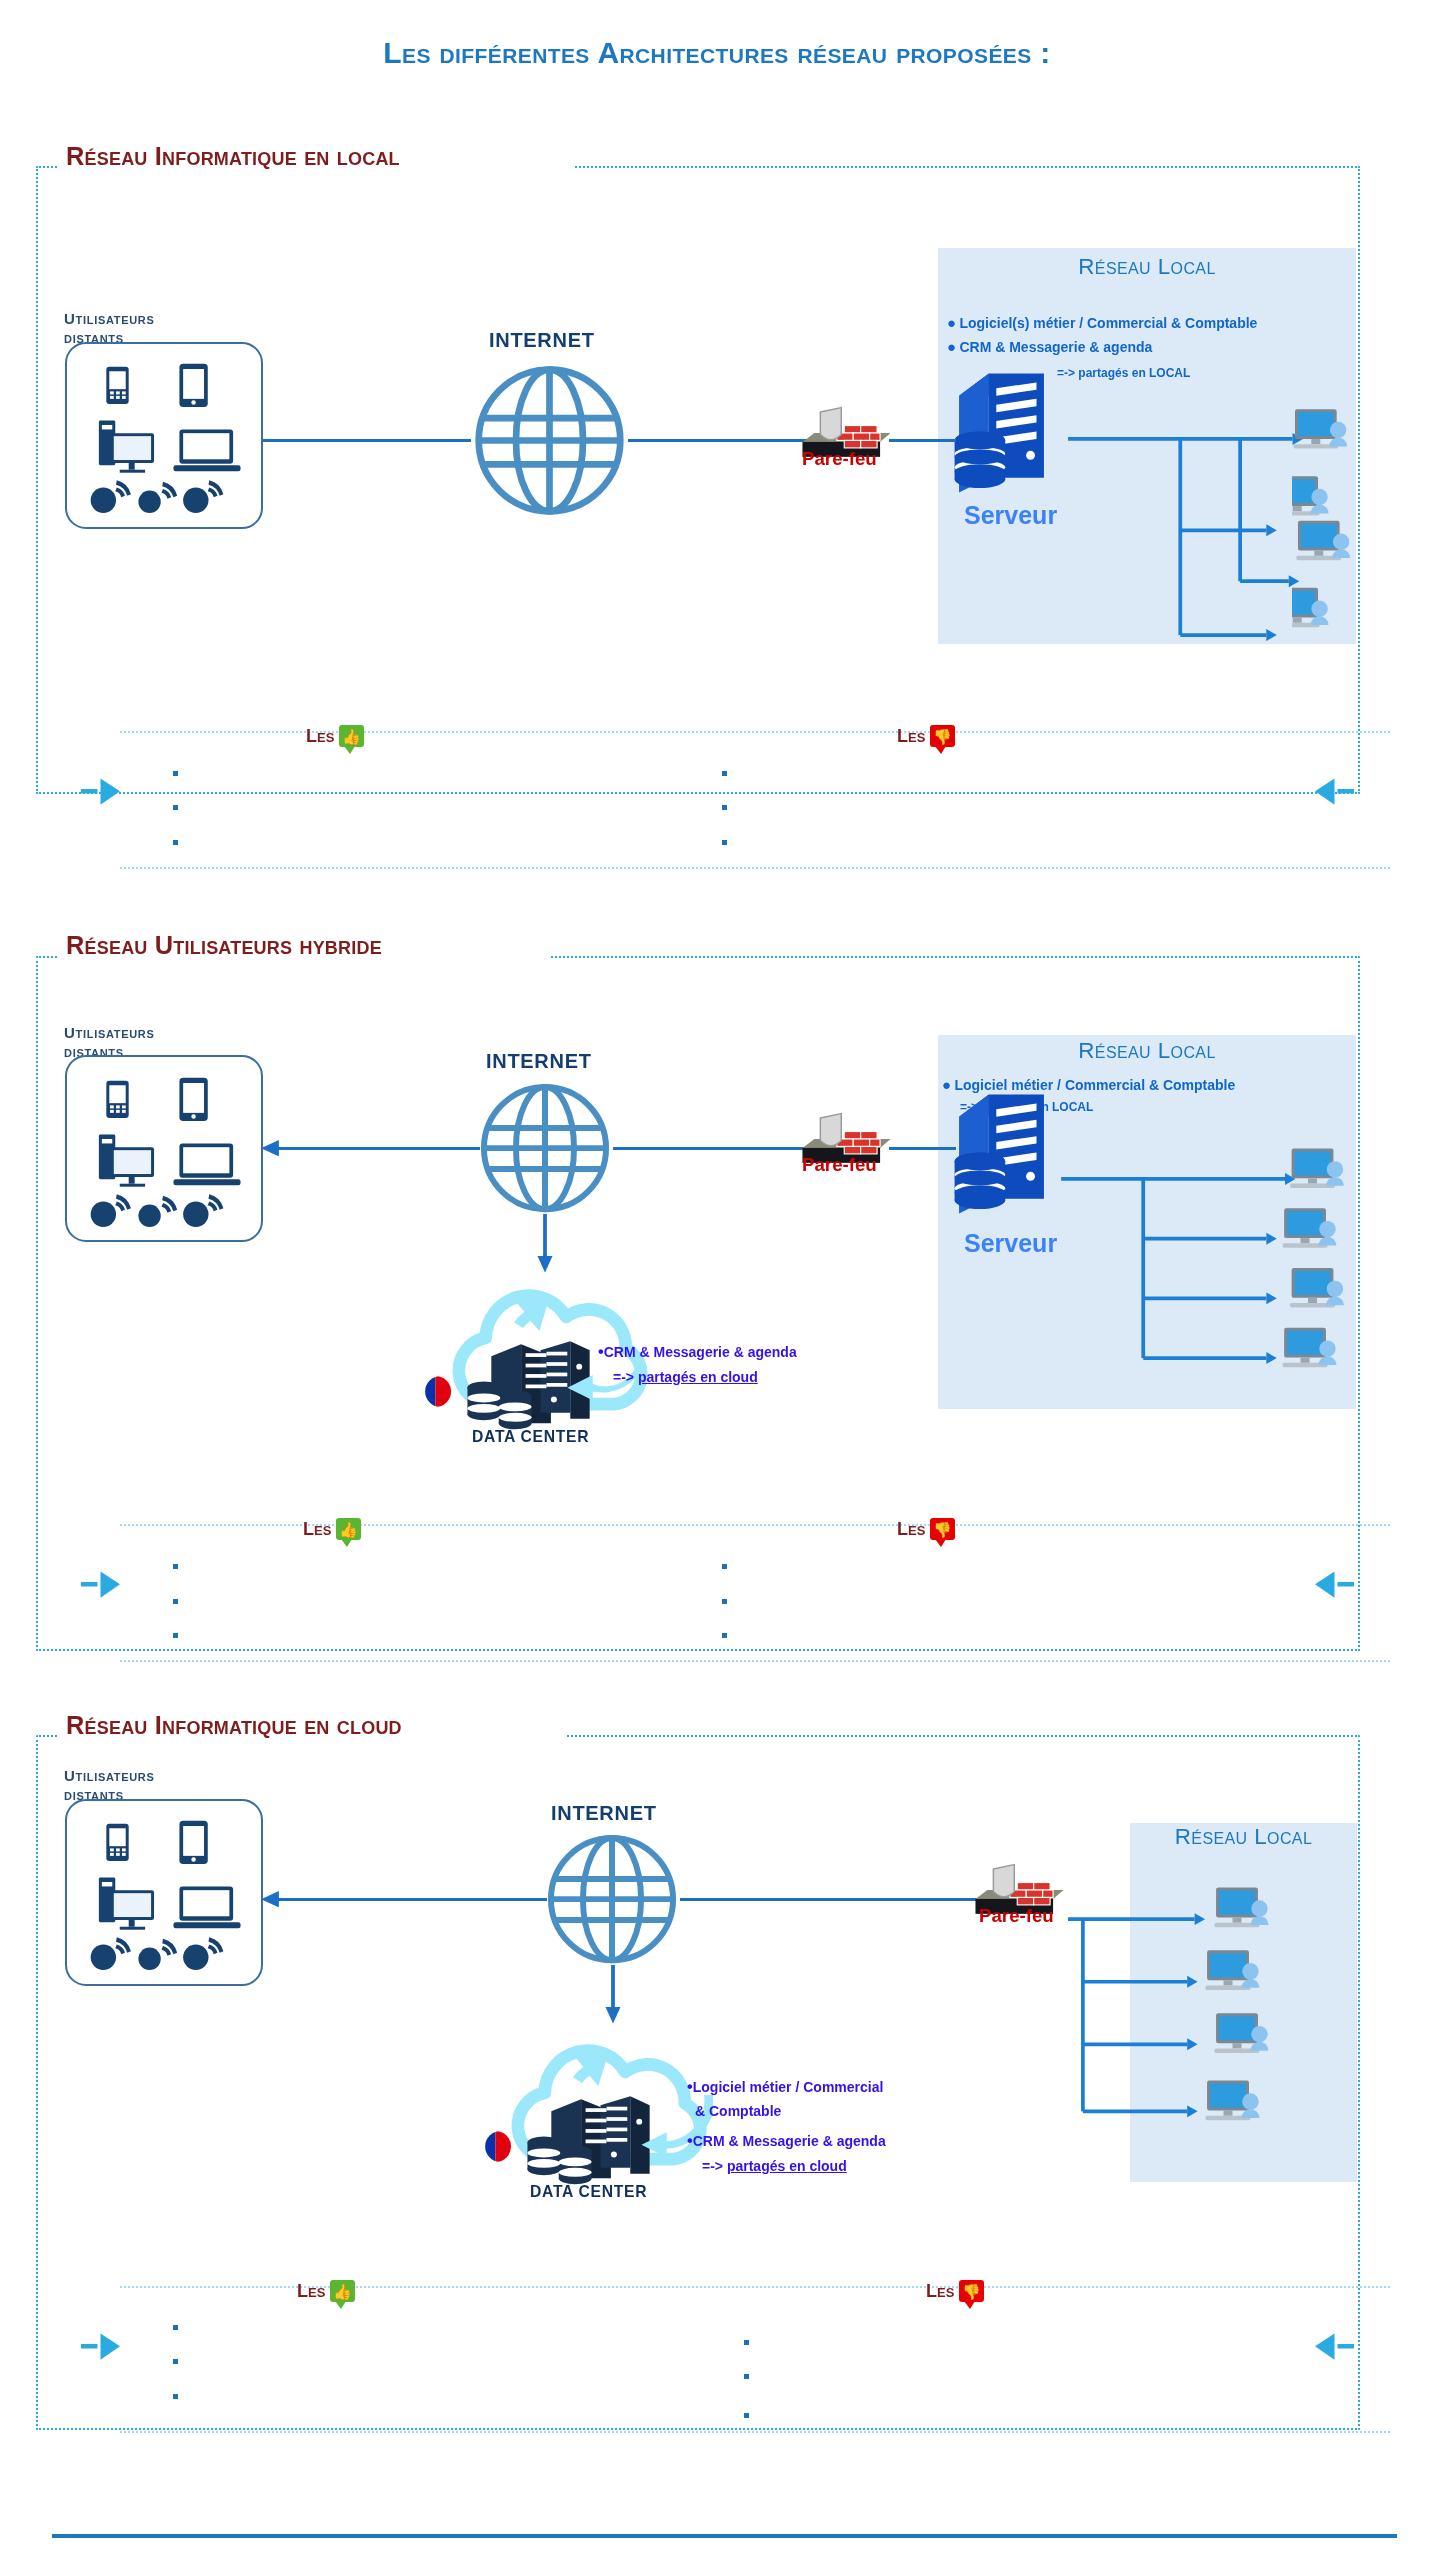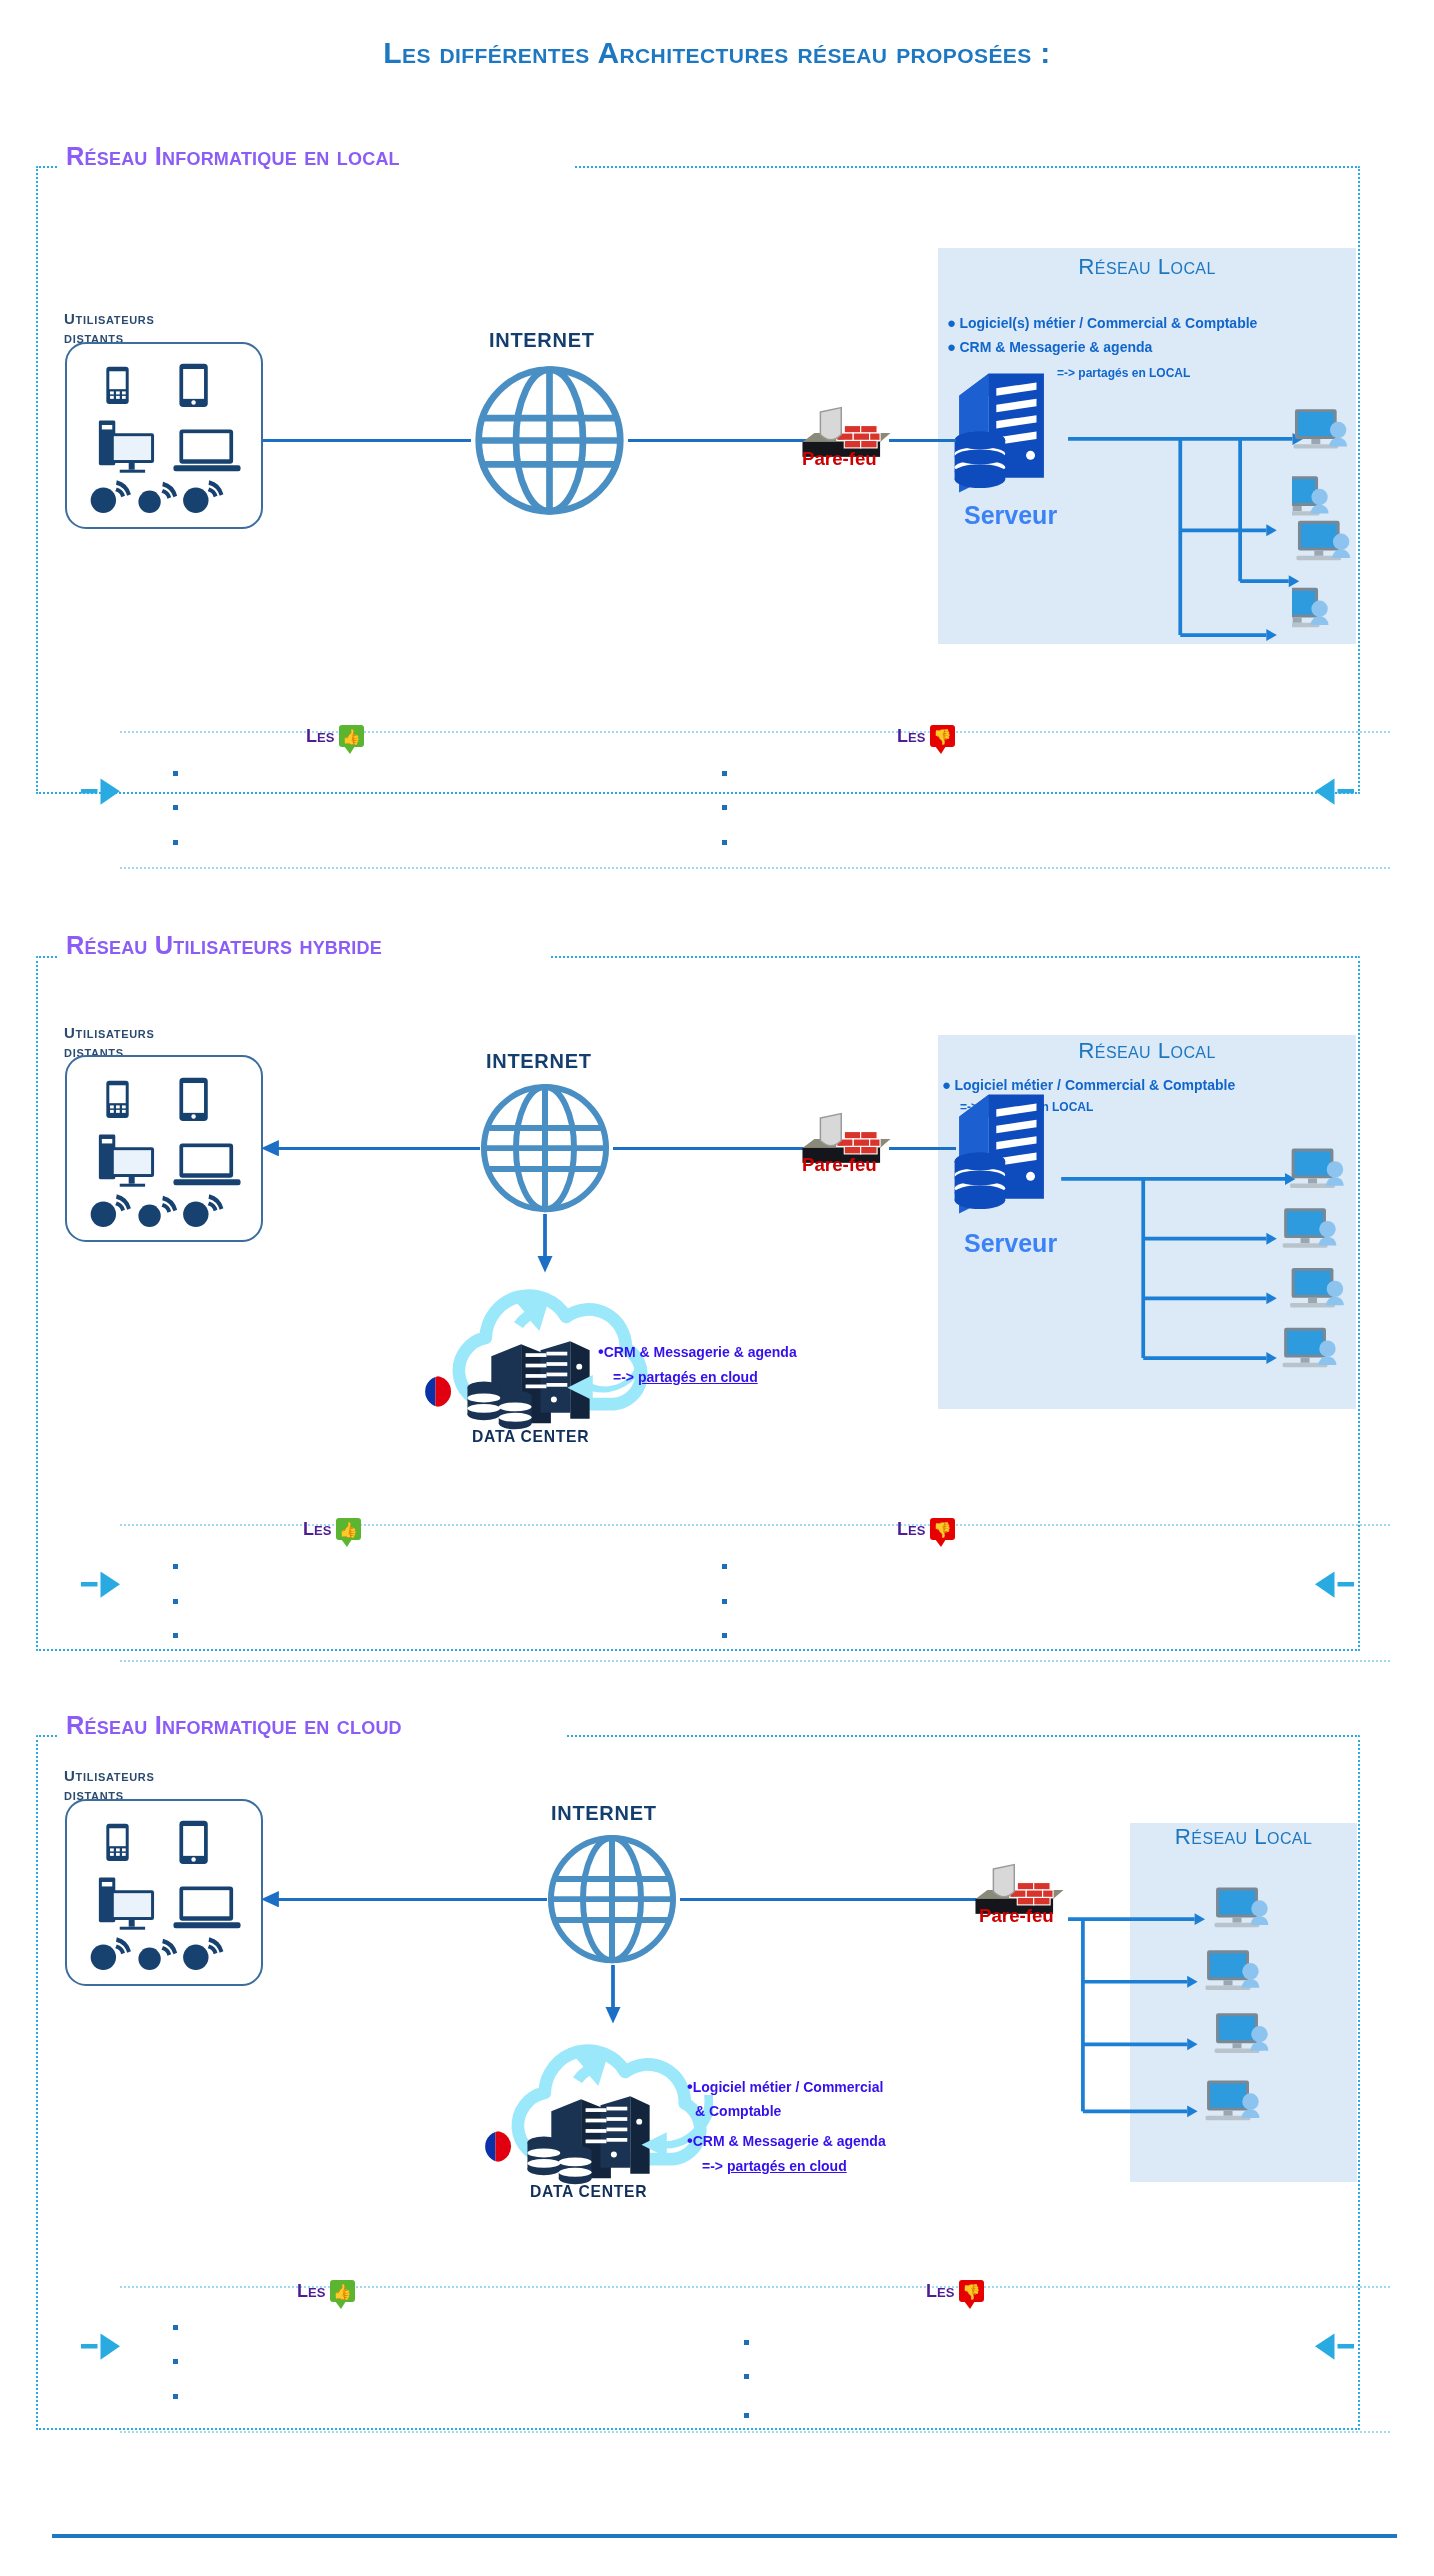--- a/index.html
+++ b/index.html
@@ -10,21 +10,21 @@
   }
   .abs{position:absolute;}
 
   
   .main-title{
     left:0;top:36px;width:1434px;text-align:center;
     font-size:30px;font-weight:bold;color:#1d78c1;
     letter-spacing:0.4px;font-variant:small-caps;
   }
   .sec-title{
-    font-size:25.4px;font-weight:bold;color:#8b5cf6;
+    font-size:25.4px;font-weight:bold;color:#7f1d1d;
     font-variant:small-caps;letter-spacing:0.2px;white-space:nowrap;text-align:right;
   }
   .rl-title{
     font-size:22.4px;font-weight:normal;color:#1d78c1;
     font-variant:small-caps;letter-spacing:0.4px;text-align:center;
   }
   .bullet-line{
     font-size:14px;font-weight:bold;color:#1166cc;white-space:nowrap;
   }
   .shared-local{
@@ -44,21 +44,21 @@
     font-size:25px;font-weight:bold;color:#3b82f6;white-space:nowrap;
   }
   .lbl-dc{
     font-size:15.7px;font-weight:bold;color:#12305c;letter-spacing:0.7px;white-space:nowrap;
   }
   .cloud-text{
     font-size:14px;font-weight:bold;color:#3311ee;white-space:nowrap;
   }
   .cloud-text u{text-decoration:underline;}
   .les-word{
-    font-size:18px;font-weight:bold;color:#4c1d95;font-variant:small-caps;
+    font-size:18px;font-weight:bold;color:#7f1d1d;font-variant:small-caps;
   }
 
   
   .sec-frame{
     border:2.2px dotted #29abe2;border-radius:1.5px;box-sizing:border-box;
   }
   .inner-dot-line{
     border-top:2.2px dotted #9fd8f2;height:0;
   }
 

